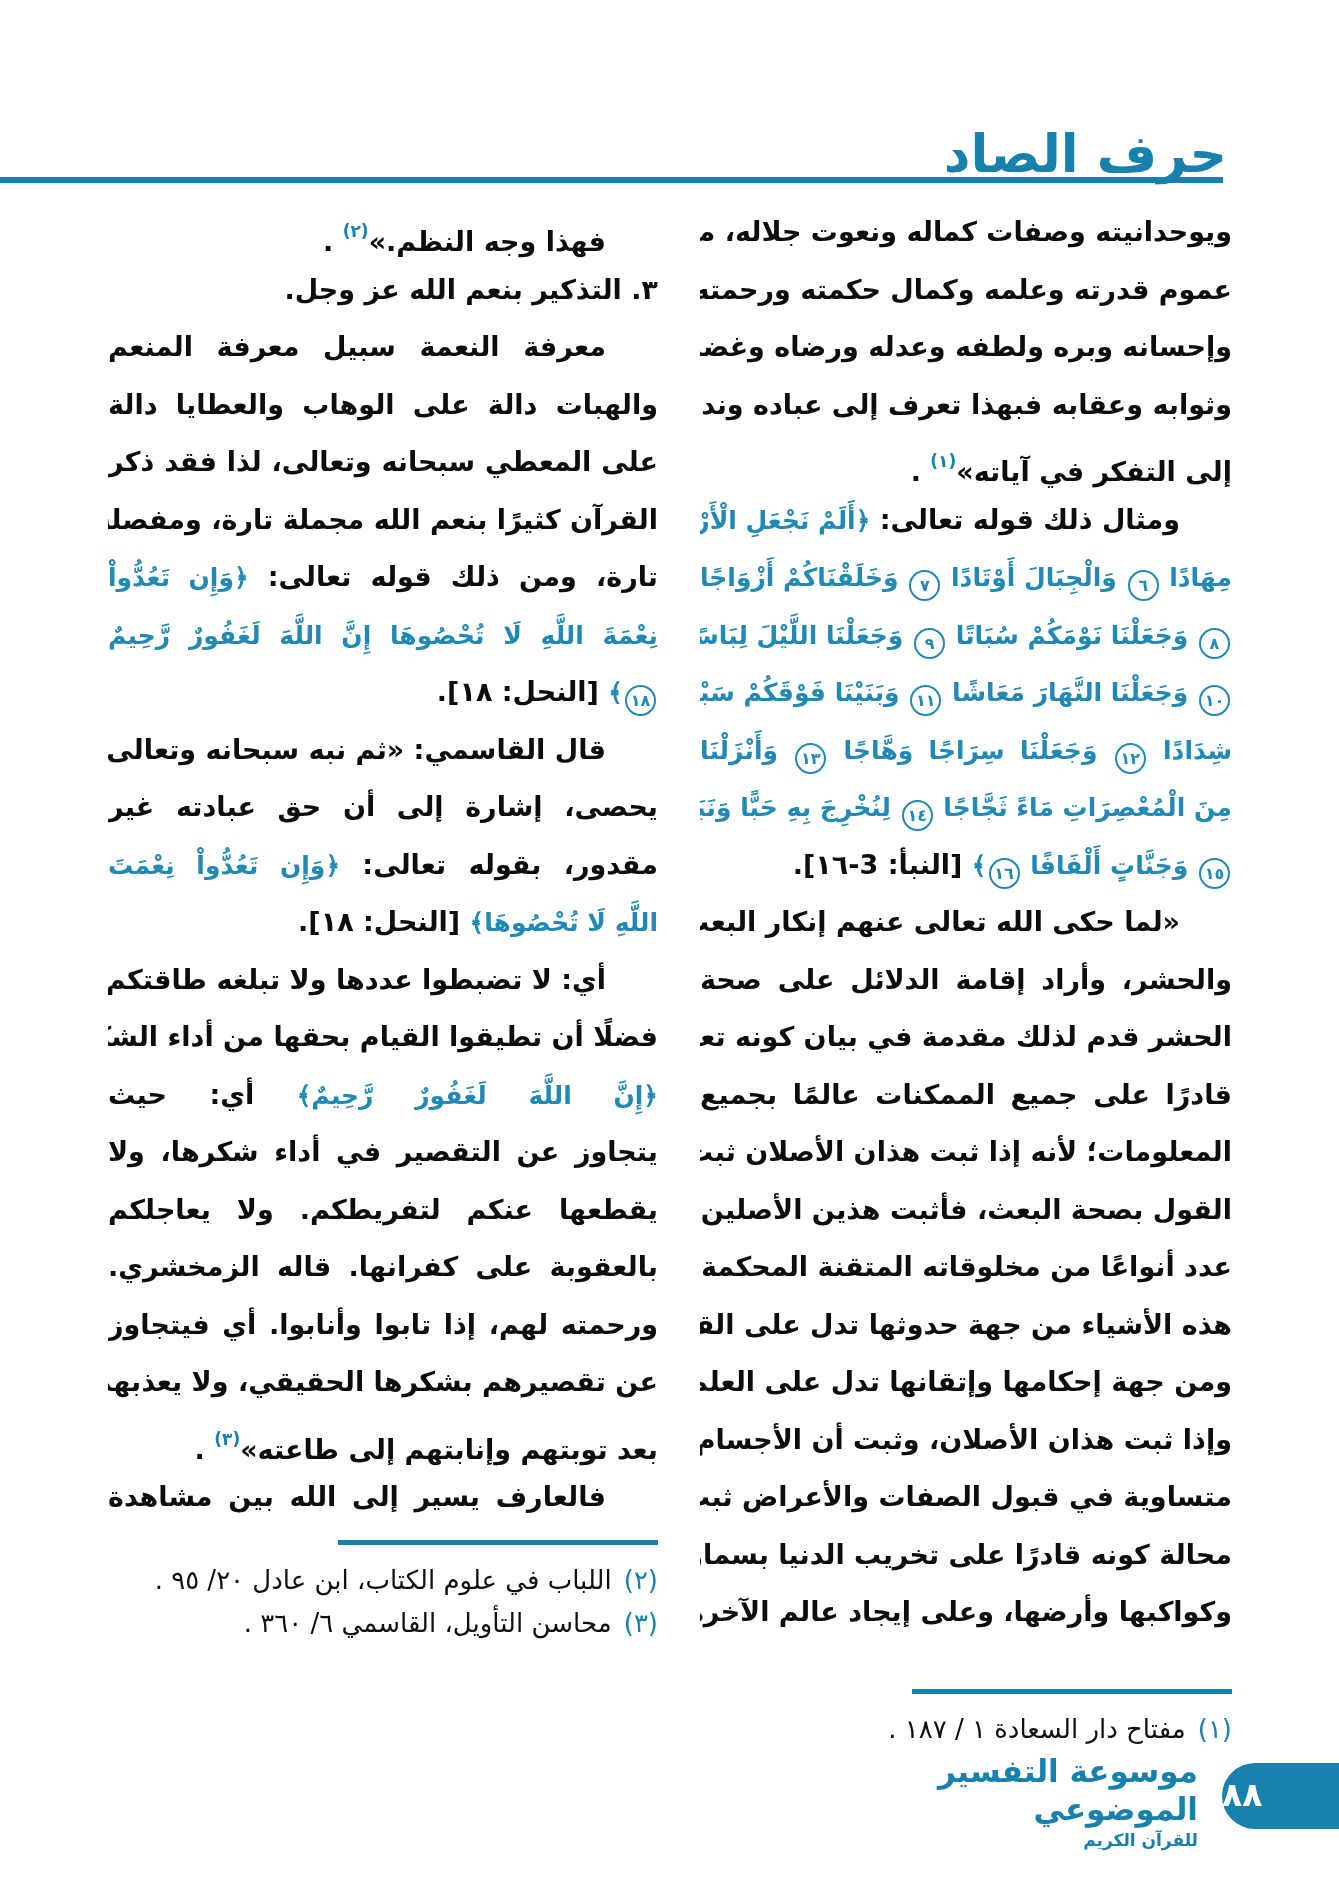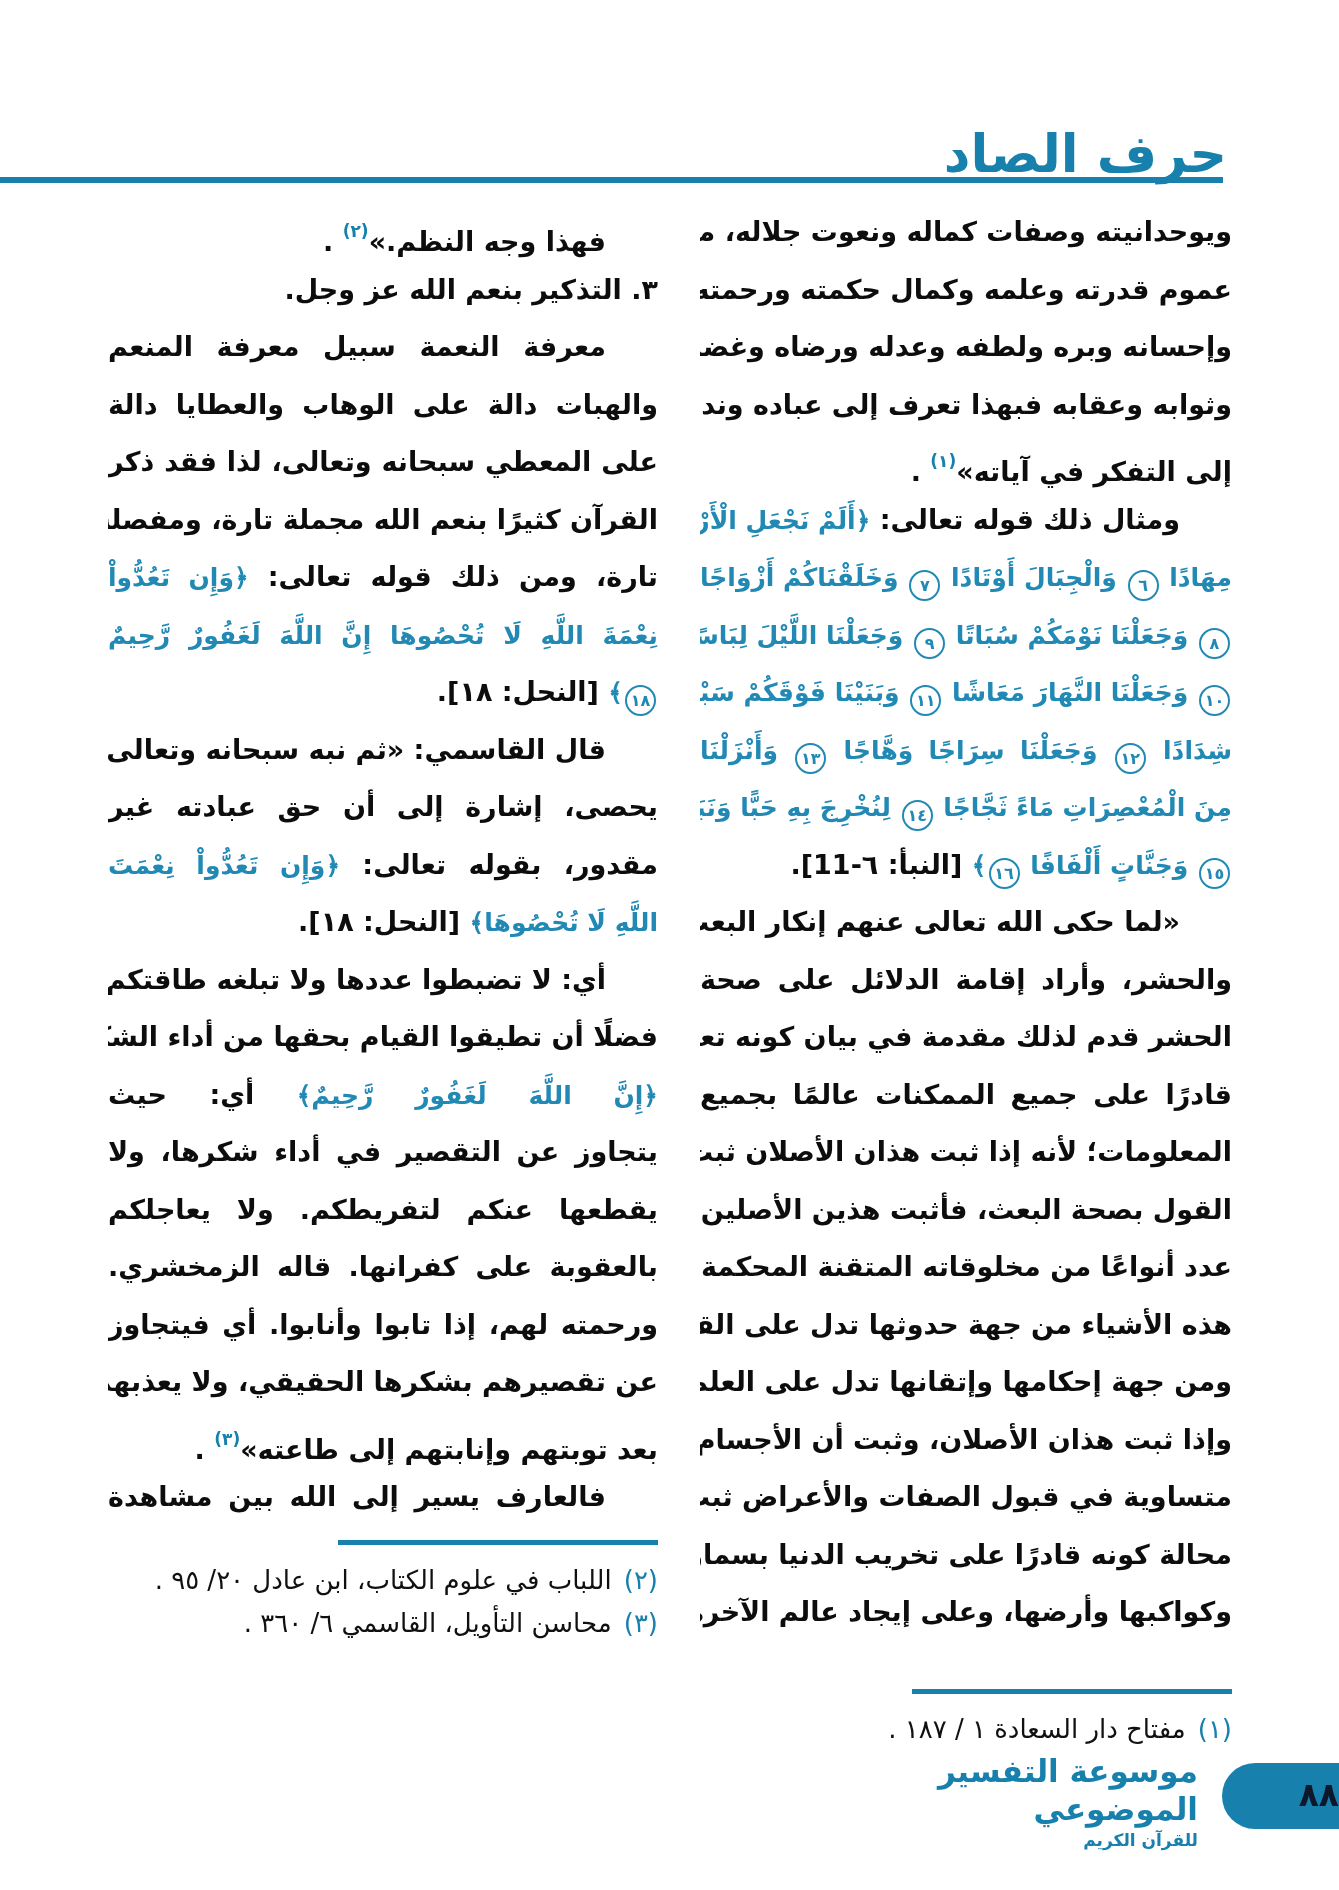--- a/index.html
+++ b/index.html
@@ -78,22 +78,22 @@
   .logo-l1{font-size:31px;font-weight:bold;line-height:38px;letter-spacing:-1px;}
   .logo-l2{font-size:17px;font-weight:bold;line-height:24px;}
   .page-pill{
     position:absolute;top:1763px;right:0;
     width:117px;height:66px;
     background:var(--accent);
     border-radius:33px 0 0 33px;
   }
   .page-num{
     display:block;width:100%;height:66px;line-height:64px;
-    color:#0f172a;font-size:33px;font-weight:bold;
-    text-align:right;
+    color:#ffffff;font-size:33px;font-weight:bold;
+    text-align:left;
   }
 </style>
 </head>
 <body>
 
 <div class="page" style="--accent: #1780ac; --quran: #2189b4;">
 
   <div class="header-title">حرف الصاد</div>
 
   <div class="header-rule"></div>
@@ -106,21 +106,21 @@
           <div class="line"><span class="t">عموم قدرته وعلمه وكمال حكمته ورحمته</span></div>
           <div class="line"><span class="t">وإحسانه وبره ولطفه وعدله ورضاه وغضبه</span></div>
           <div class="line"><span class="t">وثوابه وعقابه فبهذا تعرف إلى عباده وندبهم</span></div>
           <div class="line nojust"><span class="t">إلى التفكر في آياته»</span><span class="fnref">(١)</span><span class="t"> .</span></div>
           <div class="line indent"><span class="t">ومثال ذلك قوله تعالى: </span><span class="q">﴿أَلَمْ نَجْعَلِ الْأَرْضَ</span></div>
           <div class="line"><span class="q">مِهَادًا </span><span class="ayah">٦</span><span class="q"> وَالْجِبَالَ أَوْتَادًا </span><span class="ayah">٧</span><span class="q"> وَخَلَقْنَاكُمْ أَزْوَاجًا</span></div>
           <div class="line"><span class="ayah">٨</span><span class="q"> وَجَعَلْنَا نَوْمَكُمْ سُبَاتًا </span><span class="ayah">٩</span><span class="q"> وَجَعَلْنَا اللَّيْلَ لِبَاسًا</span></div>
           <div class="line"><span class="ayah">١٠</span><span class="q"> وَجَعَلْنَا النَّهَارَ مَعَاشًا </span><span class="ayah">١١</span><span class="q"> وَبَنَيْنَا فَوْقَكُمْ سَبْعًا</span></div>
           <div class="line"><span class="q">شِدَادًا </span><span class="ayah">١٢</span><span class="q"> وَجَعَلْنَا سِرَاجًا وَهَّاجًا </span><span class="ayah">١٣</span><span class="q"> وَأَنْزَلْنَا</span></div>
           <div class="line"><span class="q">مِنَ الْمُعْصِرَاتِ مَاءً ثَجَّاجًا </span><span class="ayah">١٤</span><span class="q"> لِنُخْرِجَ بِهِ حَبًّا وَنَبَاتًا</span></div>
-          <div class="line nojust"><span class="ayah">١٥</span><span class="q"> وَجَنَّاتٍ أَلْفَافًا </span><span class="ayah">١٦</span><span class="q">﴾</span><span class="t"> [النبأ: ٦-11].</span></div>
+          <div class="line nojust"><span class="ayah">١٥</span><span class="q"> وَجَنَّاتٍ أَلْفَافًا </span><span class="ayah">١٦</span><span class="q">﴾</span><span class="t"> [النبأ: 3-١٦].</span></div>
           <div class="line indent"><span class="t">«لما حكى الله تعالى عنهم إنكار البعث</span></div>
           <div class="line"><span class="t">والحشر، وأراد إقامة الدلائل على صحة</span></div>
           <div class="line"><span class="t">الحشر قدم لذلك مقدمة في بيان كونه تعالى</span></div>
           <div class="line"><span class="t">قادرًا على جميع الممكنات عالمًا بجميع</span></div>
           <div class="line"><span class="t">المعلومات؛ لأنه إذا ثبت هذان الأصلان ثبت</span></div>
           <div class="line"><span class="t">القول بصحة البعث، فأثبت هذين الأصلين بأن</span></div>
           <div class="line"><span class="t">عدد أنواعًا من مخلوقاته المتقنة المحكمة؛ فإن</span></div>
           <div class="line"><span class="t">هذه الأشياء من جهة حدوثها تدل على القدرة،</span></div>
           <div class="line"><span class="t">ومن جهة إحكامها وإتقانها تدل على العلم،</span></div>
           <div class="line"><span class="t">وإذا ثبت هذان الأصلان، وثبت أن الأجسام</span></div>

